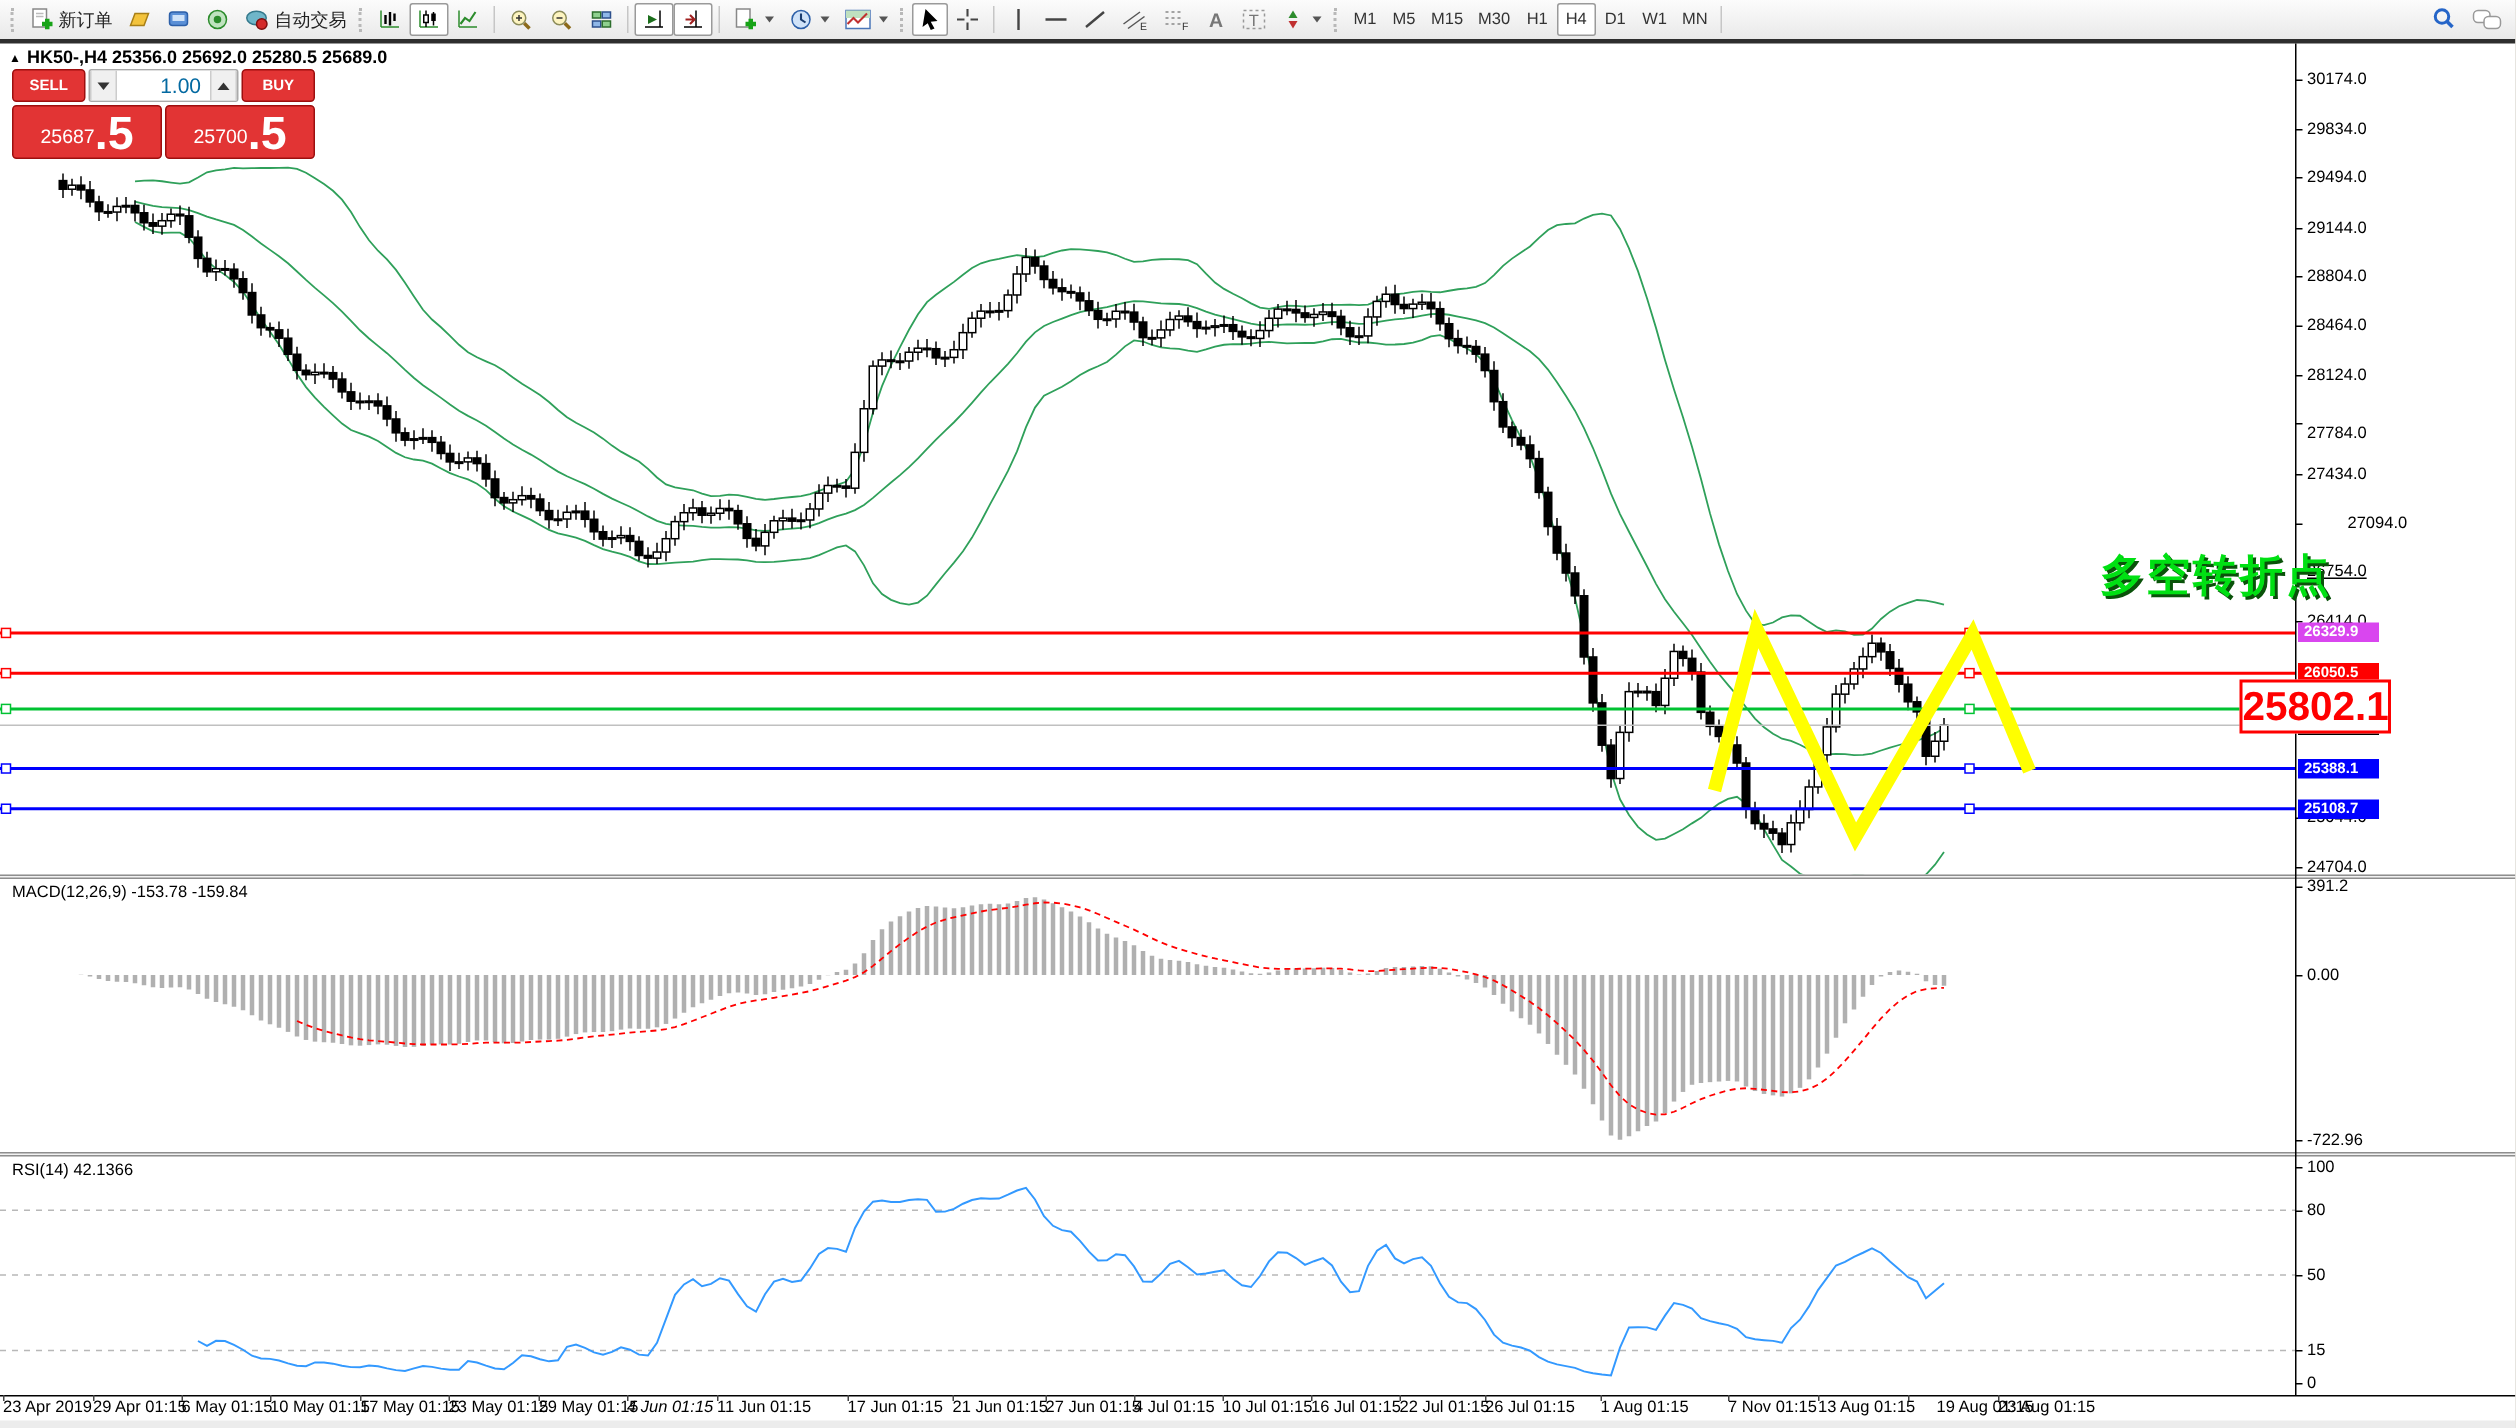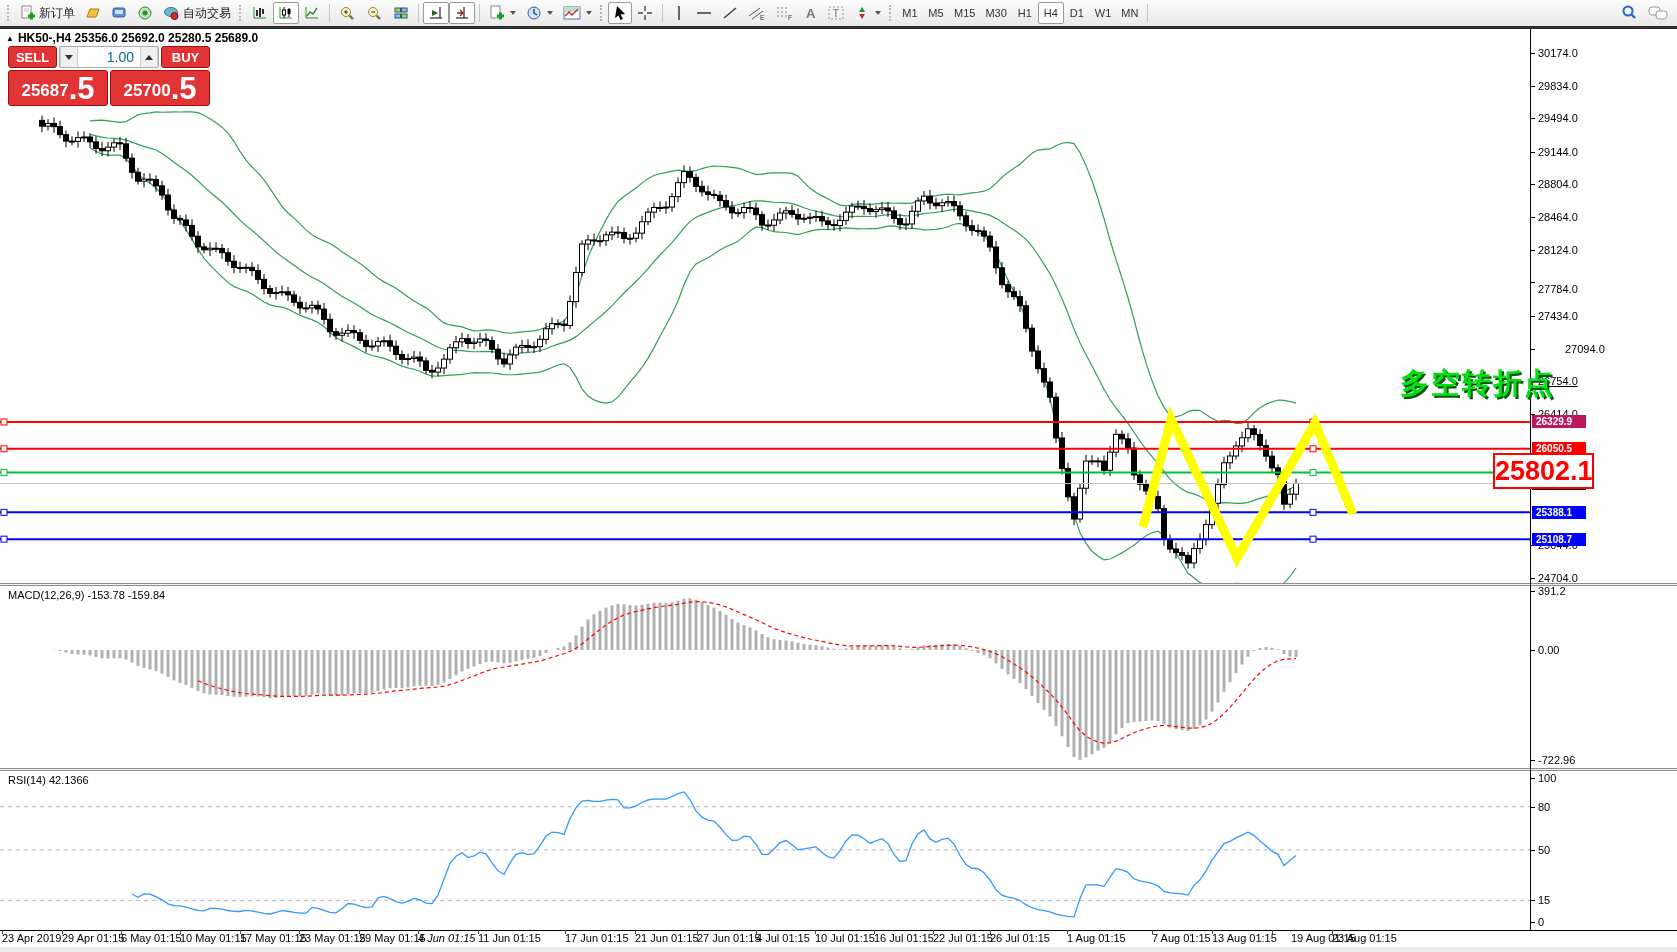--- a/index.html
+++ b/index.html
@@ -42,35 +42,35 @@
   .ptick{position:absolute;left:1538px;font-size:11px;color:#000;transform:translateY(-50%);}
   .ptickmark{position:absolute;left:1530px;width:5px;height:1px;background:#000;}
   .tag{position:absolute;left:1532px;width:50px;height:13px;font-size:10px;font-weight:bold;
        line-height:13px;padding-left:4px;color:#fff;}
   .tlabel{position:absolute;top:932px;font-size:11px;color:#000;white-space:nowrap;}
   .ttick{position:absolute;top:930px;width:1px;height:4px;background:#444;}
   
   .oneclick{position:absolute;left:8px;top:46px;width:202px;}
   .oc-row{display:flex;height:22px;gap:2px;}
   .oc-side{flex:0 0 49px;background:#e23434;border:1px solid #9d0f0f;border-radius:3px;
-           color:#fff;font-size:13px;font-weight:bold;font-family:"Liberation Sans",sans-serif;}
+           color:#fff;font-size:10px;font-weight:bold;font-family:"Liberation Sans",sans-serif;}
   .oc-spin{flex:1;display:flex;border:1px solid #aaa;border-radius:2px;background:#fff;overflow:hidden;}
   .oc-arr{width:18px;background:#f0f0f0;border:none;border-left:1px solid #ccc;border-right:1px solid #ccc;
           display:flex;align-items:center;justify-content:center;}
   .arr-up{width:0;height:0;border-left:4px solid transparent;border-right:4px solid transparent;
           border-bottom:5px solid #333;}
   .arr-dn{width:0;height:0;border-left:4px solid transparent;border-right:4px solid transparent;
           border-top:5px solid #333;}
   .oc-vol{flex:1;border:none;text-align:right;font-size:14px;padding-right:6px;min-width:0;
           font-family:"Liberation Sans",sans-serif;color:#0369a1;outline:none;}
   .oc-row2{display:flex;gap:2px;margin-top:2px;height:36px;}
   .oc-price{flex:1;background:#e23434;border:1px solid #9d0f0f;border-radius:3px;color:#fff;
             display:flex;align-items:flex-end;justify-content:center;padding-bottom:1px;
             font-family:"Liberation Sans",sans-serif;}
-  .oc-main{font-size:17px;font-weight:bold;line-height:26px;}
+  .oc-main{font-size:13px;font-weight:normal;line-height:26px;}
   .oc-big{font-size:31px;font-weight:bold;line-height:31px;}
   .ico{display:block;}
 </style>
 </head>
 <body>
 
 <div id="app">
 
   <div class="toolbar">
     <span class="grip"></span>
@@ -967,21 +967,21 @@
       <div class="ptickmark" style="top: 348.612px;"></div>
       <div class="ptick" style="top: 348.612px; margin-left: 27px;">27094.0</div>
       <div class="ptickmark" style="top: 381.245px;"></div>
       <div class="ptick" style="top: 381.245px; text-decoration: underline;">26754.0</div>
       <div class="ptickmark" style="top: 413.878px;"></div>
       <div class="ptick" style="top: 413.878px;">26414.0</div>
       <div class="ptickmark" style="top: 545.367px;"></div>
       <div class="ptick" style="top: 545.367px;">25044.0</div>
       <div class="ptickmark" style="top: 578px;"></div>
       <div class="ptick" style="top: 578px;">24704.0</div>
-      <div class="tag" style="top: 415.449px; background: #be185d; color: rgb(255, 255, 255);">26329.9</div>
+      <div class="tag" style="top: 415.449px; background: #d946ef; color: rgb(255, 255, 255);">26329.9</div>
       <div class="tag" style="top: 442.266px; background: rgb(255, 0, 0); color: rgb(255, 255, 255);">26050.5</div>
       <div class="tag" style="top: 466.106px; background: rgb(0, 194, 50); color: rgb(0, 0, 0);">25802.1</div>
       <div class="tag" style="top: 505.841px; background: rgb(0, 0, 255); color: rgb(255, 255, 255);">25388.1</div>
       <div class="tag" style="top: 532.658px; background: rgb(0, 0, 255); color: rgb(255, 255, 255);">25108.7</div>
       <div class="tag" style="top: 476.962px; background: rgb(0, 0, 0); color: rgb(255, 255, 255);">25689.0</div>
       <div class="ptickmark" style="top: 590.655px;"></div>
       <div class="ptick" style="top: 590.655px;">391.2</div>
       <div class="ptickmark" style="top: 650px;"></div>
       <div class="ptick" style="top: 650px;">0.00</div>
       <div class="ptickmark" style="top: 759.673px;"></div>
@@ -1066,20 +1066,20 @@
     <div class="tlabel" style="left: 815px;">10 Jul 01:15</div>
     <div class="ttick" style="left: 874px;"></div>
     <div class="tlabel" style="left: 874px;">16 Jul 01:15</div>
     <div class="ttick" style="left: 933px;"></div>
     <div class="tlabel" style="left: 933px;">22 Jul 01:15</div>
     <div class="ttick" style="left: 990px;"></div>
     <div class="tlabel" style="left: 990px;">26 Jul 01:15</div>
     <div class="ttick" style="left: 1067px;"></div>
     <div class="tlabel" style="left: 1067px;">1 Aug 01:15</div>
     <div class="ttick" style="left: 1152px;"></div>
-    <div class="tlabel" style="left: 1152px;">7 Aug 01:15</div>
+    <div class="tlabel" style="left: 1152px;">7 Nov 01:15</div>
     <div class="ttick" style="left: 1212px;"></div>
     <div class="tlabel" style="left: 1212px;">13 Aug 01:15</div>
     <div class="ttick" style="left: 1272px;"></div>
     <div class="tlabel" style="left: 1272px; padding-left: 19px;">19 Aug 01:15</div>
     <div class="ttick" style="left: 1332px;"></div>
     <div class="tlabel" style="left: 1332px;">23 Aug 01:15</div>
   </div>
 
 </body></html>

